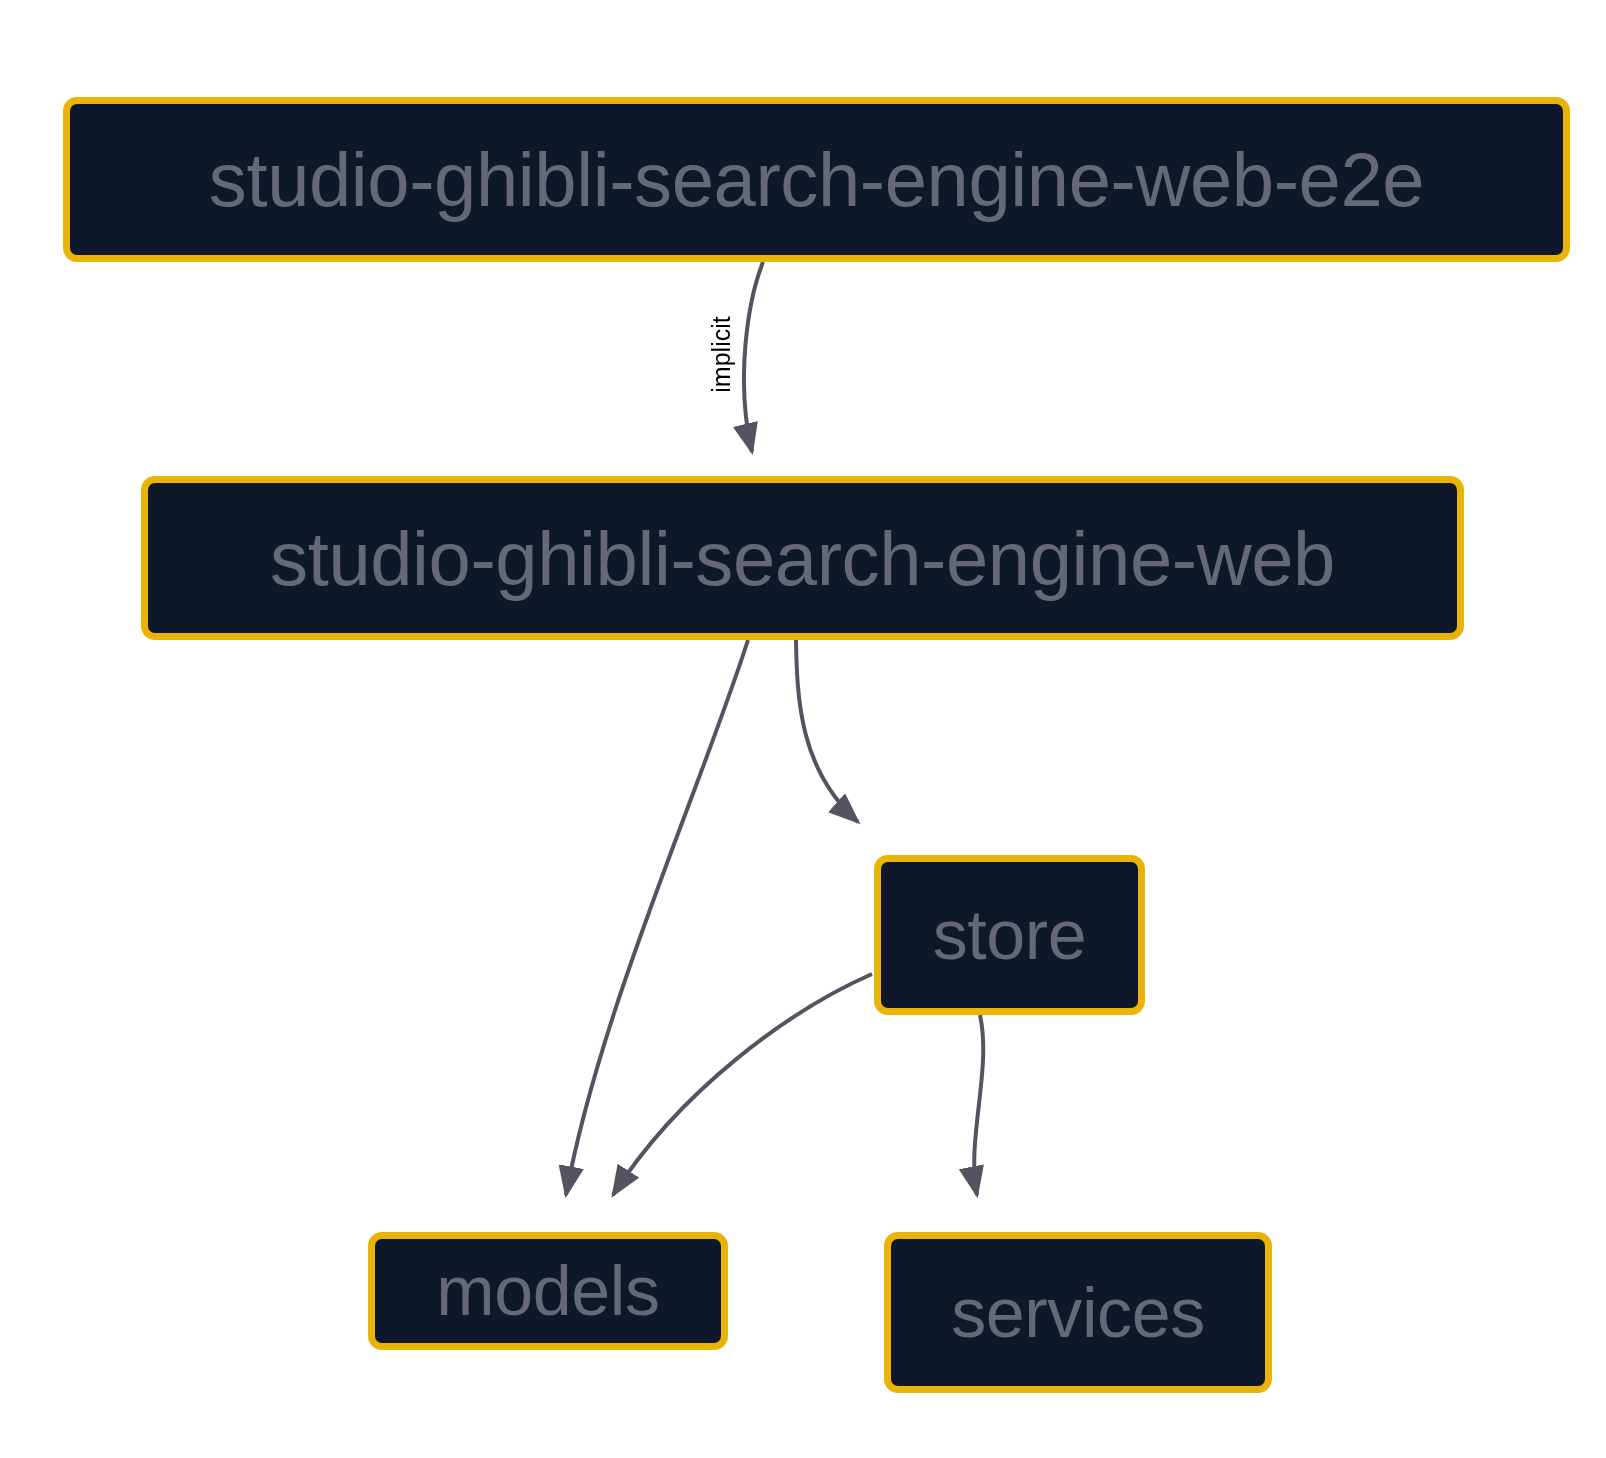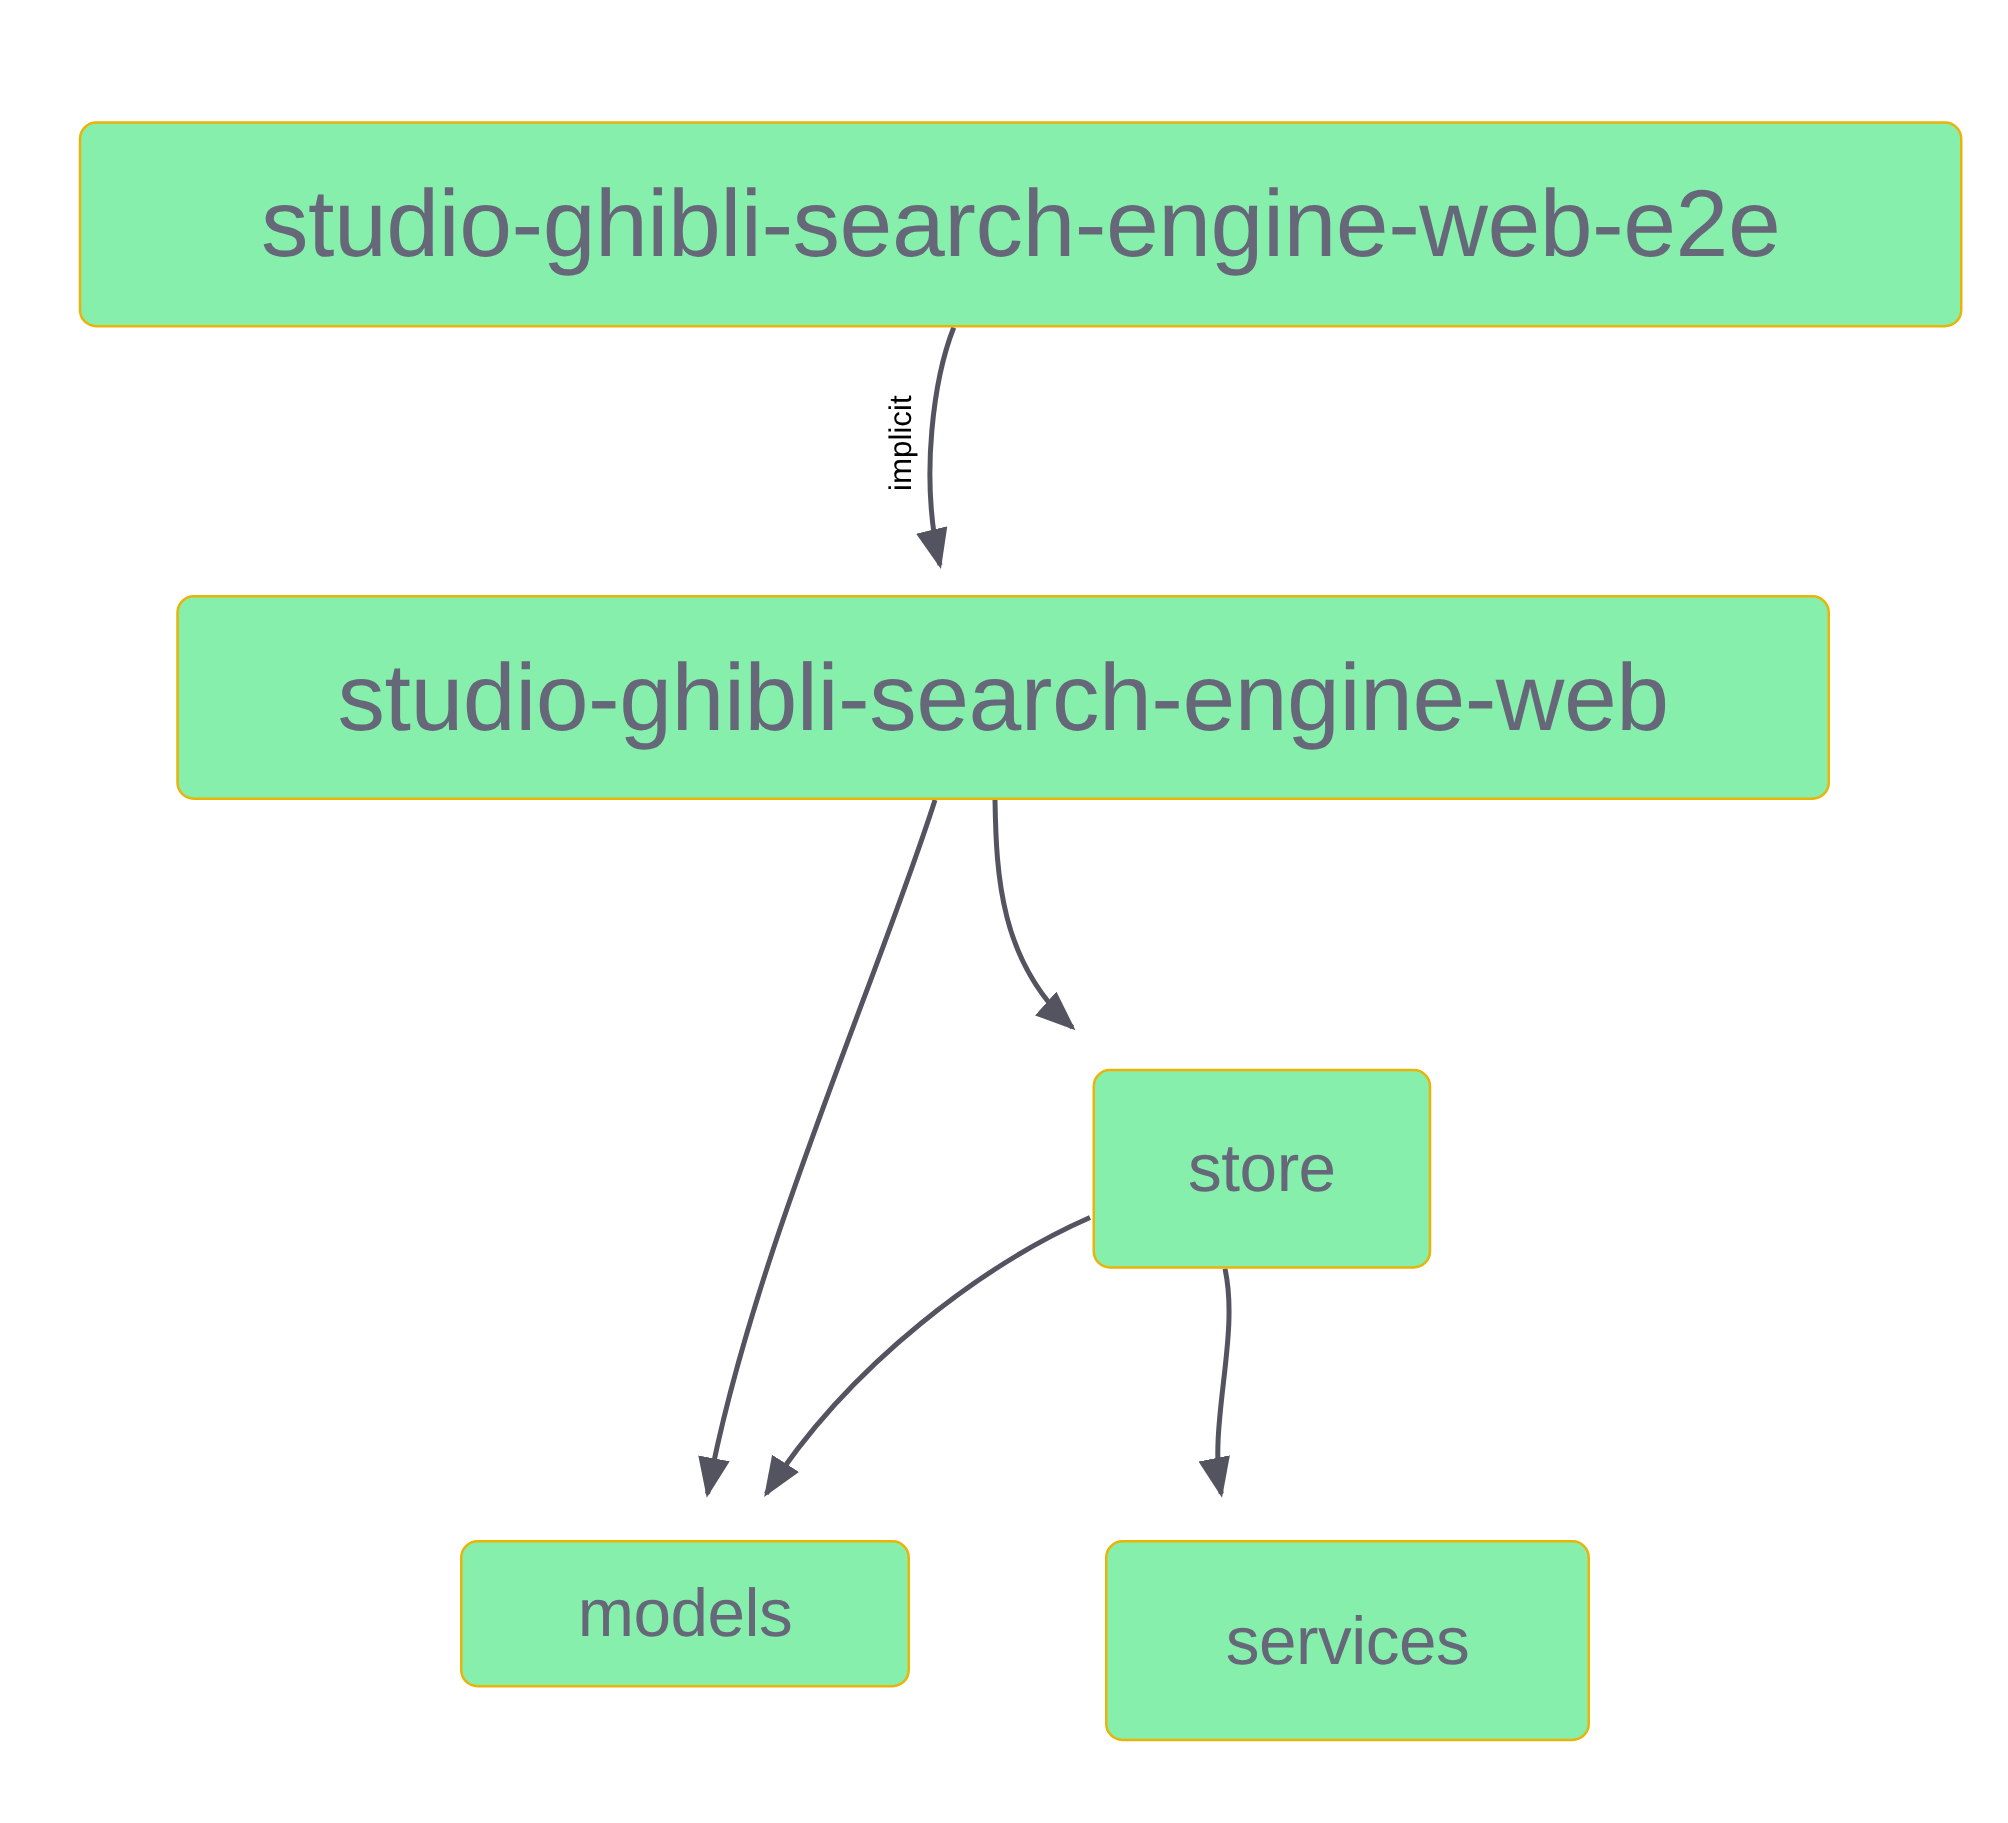--- a/index.html
+++ b/index.html
@@ -20,37 +20,37 @@
   #edge-layer {
     position: absolute;
     left: 0;
     top: 0;
     width: 1606px;
     height: 1458px;
   }
   .node {
     position: absolute;
     box-sizing: border-box;
-    background: #86efac;
-    border: 2px solid #eab308;
+    background: #0f172a;
+    border: 7px solid #eab308;
     border-radius: 14px;
     display: flex;
     align-items: center;
     justify-content: center;
     z-index: 3;
   }
   .node-label {
     color: #66687a;
     font-family: "Liberation Sans", sans-serif;
     font-weight: 400;
     white-space: nowrap;
     letter-spacing: -0.4px;
   }
   .node-xl .node-label { font-size: 76px; }
-  .node-lg .node-label { font-size: 54px; }
+  .node-lg .node-label { font-size: 70px; }
   .edge-label {
     position: absolute;
     color: #000000;
     font-family: "Liberation Sans", sans-serif;
     font-size: 25px;
     white-space: nowrap;
     z-index: 4;
     transform-origin: center center;
   }
 </style>

